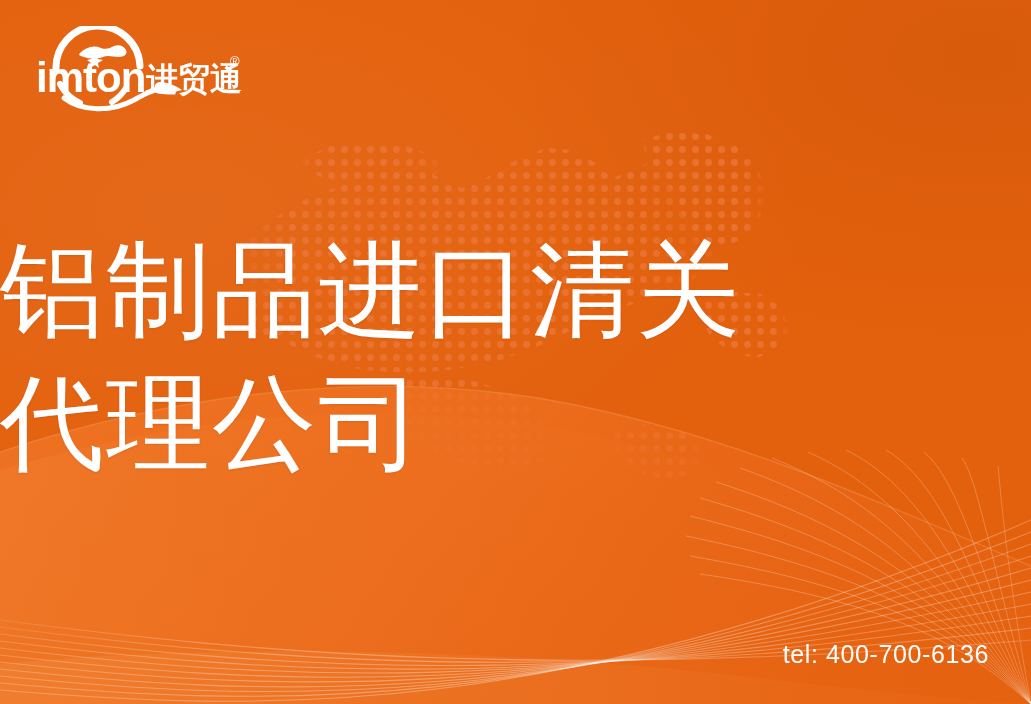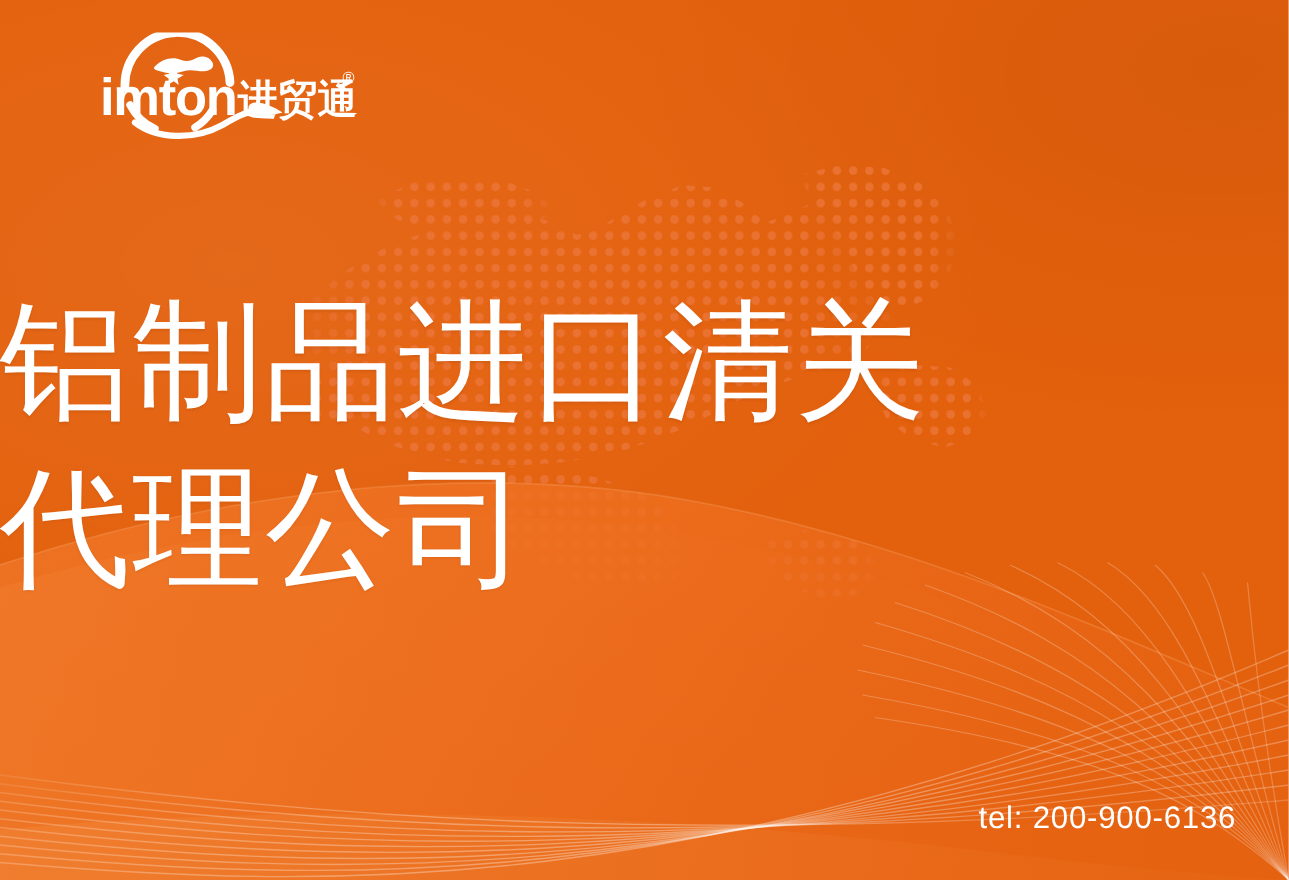--- a/index.html
+++ b/index.html
@@ -43,21 +43,20 @@
 
   
   #logo {
     position: absolute;
     left: 34px;
     top: 26px;
     width: 210px;
     height: 86px;
     display: flex;
     align-items: flex-end;
-    margin-left: 44px;
   }
   #logo svg { display: block; }
 
   
   #headline {
     position: absolute;
     left: 0;
     right: 0;
     top: 224px;
     text-align: left;
@@ -247,15 +246,15 @@
         <path d="M126,56 C134,56 142,60 148,64 C141,66 133,67 126,66 C122,65 120,62 121,59 C122,57 124,56 126,56 Z" fill="#ffffff"></path>
       </g>
     </svg>
   </div>
 
   <div id="headline">
     <span class="headline-line">铝制品进口清关</span>
     <span class="headline-line">代理公司</span>
   </div>
 
-  <div id="phone">tel: 200-900-6136</div>
+  <div id="phone">tel: 400-700-6136</div>
 
 </div>
 
 </body></html>

